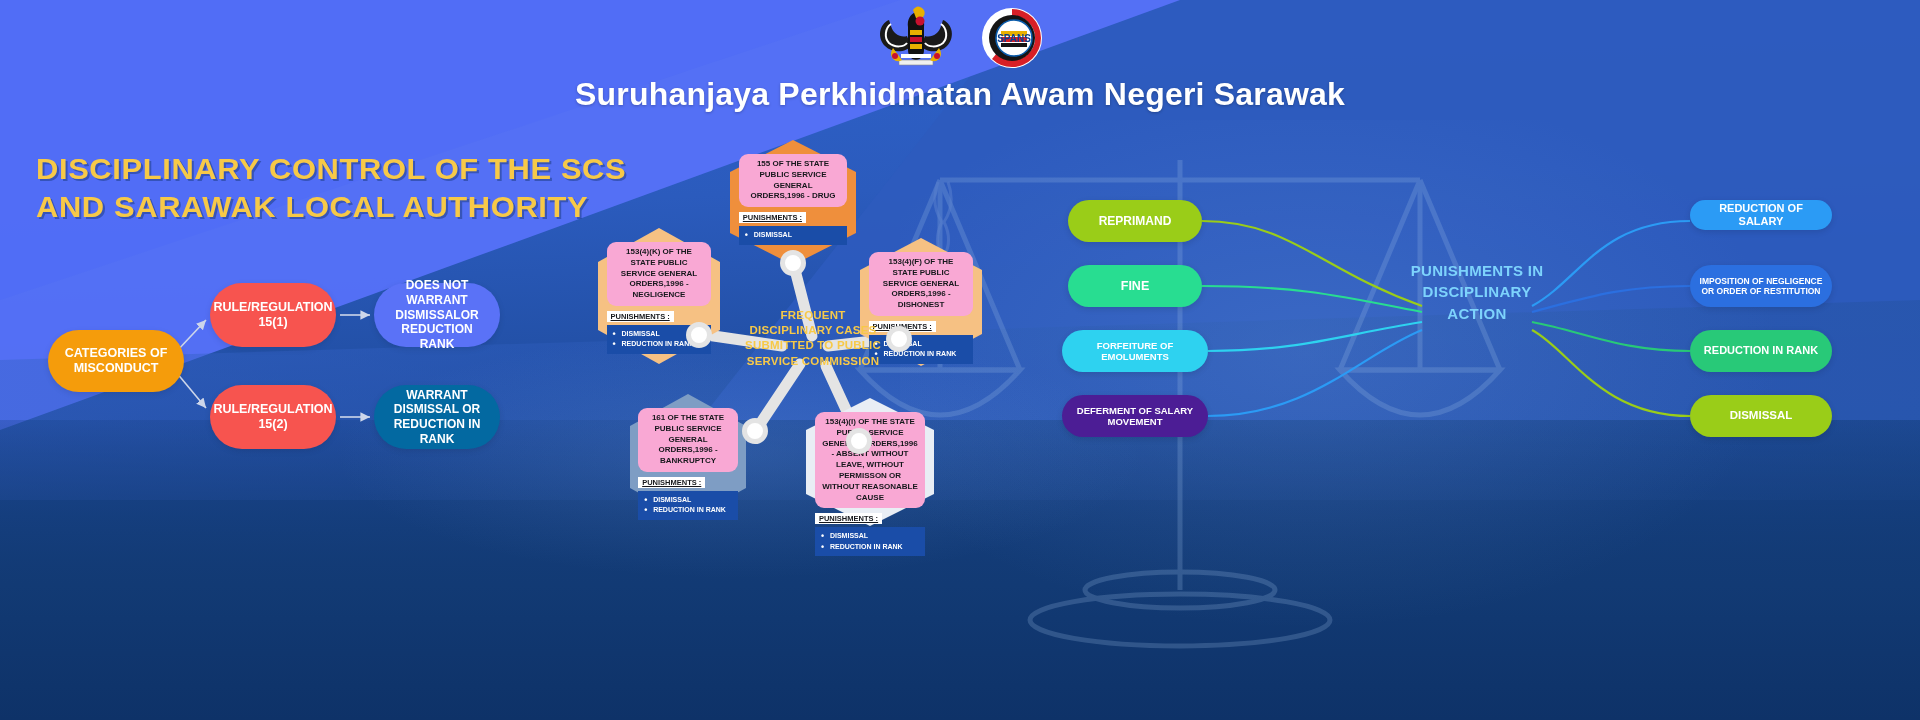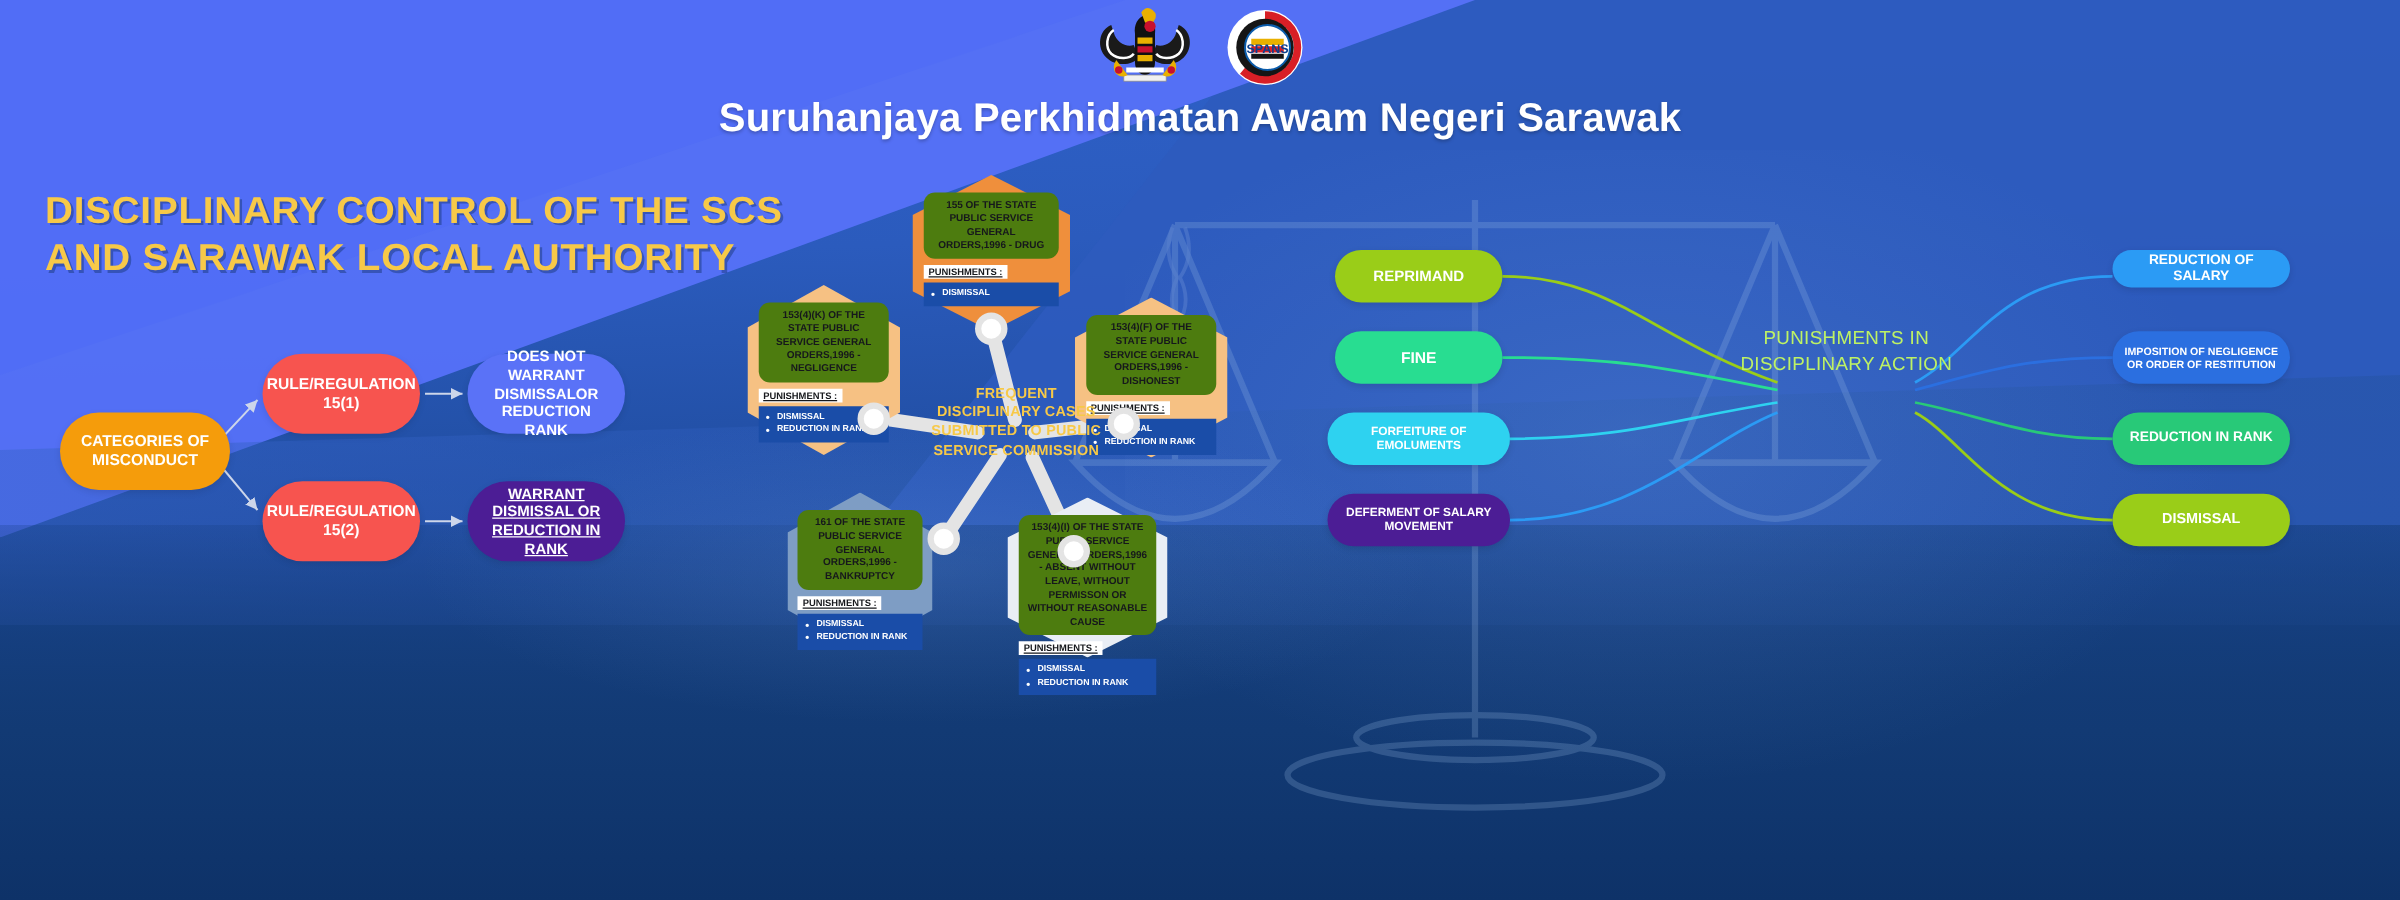--- a/index.html
+++ b/index.html
@@ -57,32 +57,32 @@
 
   
   .flow { position:absolute; left:0; top:280px; width:560px; height:200px; z-index:6; }
   .pill { position:absolute; border-radius:40px; display:flex; align-items:center;
     justify-content:center; text-align:center; color:#fff; font-weight:700;
     line-height:1.22; padding:6px 10px; box-shadow:0 2px 6px rgba(0,0,0,.10); }
   .n-cat { left:48px; top:50px; width:136px; height:62px; background:#f59c0b; font-size:12.5px; }
   .n-r151 { left:210px; top:3px; width:126px; height:64px; background:#f7544f; font-size:12.5px; }
   .n-r152 { left:210px; top:105px; width:126px; height:64px; background:#f7544f; font-size:12.5px; }
   .n-o1 { left:374px; top:3px; width:126px; height:64px; background:#5a72f7; font-size:12px; }
-  .n-o2 { left:374px; top:105px; width:126px; height:64px; background:#4c1d95; font-size:12px;text-decoration:underline; }
+  .n-o2 { left:374px; top:105px; width:126px; height:64px; background:#0369a1; font-size:12px; }
   .flow svg { position:absolute; left:0; top:0; width:560px; height:200px; pointer-events:none; }
 
   
   .hexnet { position:absolute; left:560px; top:140px; width:480px; height:420px; z-index:5; }
   .hexnet > svg.links { position:absolute; left:0; top:0; width:480px; height:420px; }
   .hex { position:absolute; display:flex; flex-direction:column; align-items:center;
     justify-content:flex-start; padding-top:14px; }
   .hex .shape { position:absolute; inset:0; }
   .hex .inner { position:relative; z-index:2; width:86%; display:flex;
     flex-direction:column; align-items:center; }
-  .hex-label { background:#4d7c0f; border-radius:9px; color:#16181c;
+  .hex-label { background:#f9a8d4; border-radius:9px; color:#16181c;
     font-size:8px; font-weight:700; line-height:1.35; text-align:center;
     padding:5px 7px; width:100%; }
   .pun-head { margin-top:5px; align-self:flex-start; background:#ffffff;
     color:#16181c; font-size:7.5px; font-weight:700; padding:1px 4px;
     text-decoration:underline; }
   .pun-box { margin-top:3px; width:100%; background:#1a4da8; color:#ffffff;
     font-size:7px; font-weight:700; padding:4px 5px 4px 4px; }
   .pun-box ul { list-style:none; }
   .pun-box li { position:relative; padding-left:11px; line-height:1.5; }
   .pun-box li:before { content:"•"; position:absolute; left:2px; top:-1px; font-size:9px; }
@@ -108,21 +108,21 @@
     line-height:1.2; padding:4px 8px; box-shadow:0 2px 6px rgba(0,0,0,.12); }
   .p-reprimand { left:28px; top:20px;  width:134px; height:42px; background:#9acd18; font-size:12px; }
   .p-fine      { left:28px; top:85px;  width:134px; height:42px; background:#28dd91; font-size:12.5px; }
   .p-forfeit   { left:22px; top:150px; width:146px; height:42px; background:#2ed2f0; font-size:9.5px; }
   .p-deferment { left:22px; top:215px; width:146px; height:42px; background:#4c1d95; font-size:9.5px; }
   .p-redsalary { left:650px; top:20px;  width:142px; height:30px; background:#2b9bf5; font-size:11px; }
   .p-surcharge { left:650px; top:85px;  width:142px; height:42px; background:#2b6fe0; font-size:8.5px; }
   .p-redrank   { left:650px; top:150px; width:142px; height:42px; background:#28c978; font-size:11px; }
   .p-dismissal { left:650px; top:215px; width:142px; height:42px; background:#9acd18; font-size:11.5px; }
   .punish-center { position:absolute; left:352px; top:80px; width:170px;
-    text-align:center; color:#bef264; font-size:15px; font-weight:400;
+    text-align:center; color:#7dd3fc; font-size:15px; font-weight:700;
     line-height:1.42; text-transform:uppercase; letter-spacing:.3px; }
 </style>
 </head>
 <body>
 
 <div id="stage">
 
   <div class="bg-base"></div>
   <div class="bg-diag-dark"></div>
   <div class="bg-wedge-left"></div>

